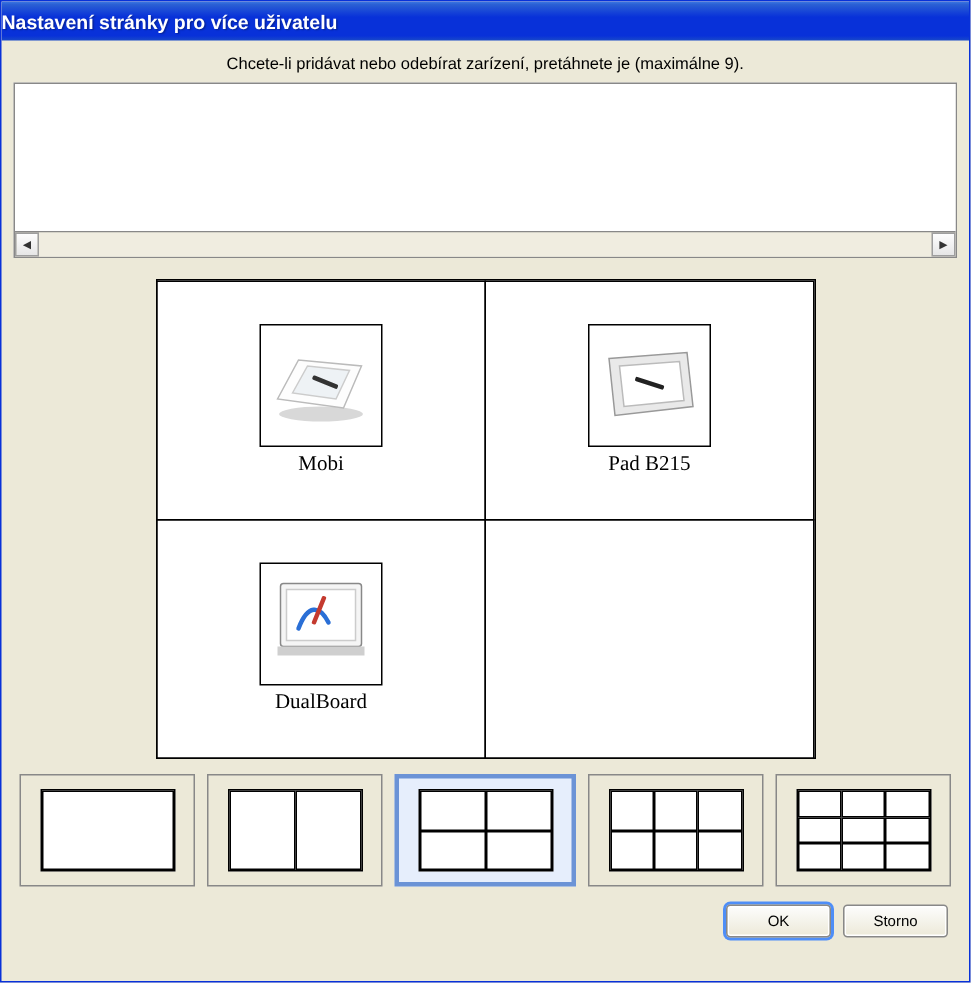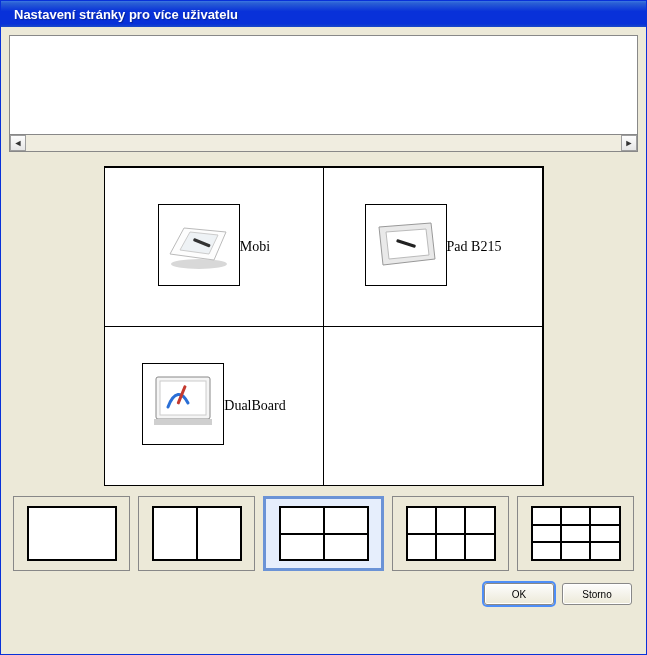--- a/index.html
+++ b/index.html
@@ -12,21 +12,21 @@
     height: 655px;
     overflow: hidden;
     border: 1px solid #0831d9;
   }
   .titlebar {
     background: linear-gradient(to bottom, #3b77e3 0%, #2a5fd4 8%, #0831d9 40%, #0831d9 88%, #1849c8 100%);
     color: #fff;
     height: 26px;
     display: flex;
     align-items: center;
-    padding: 0 13px;
+    padding: 0 0;
     font-weight: bold;
     font-size: 13px;
     text-shadow: 1px 1px 1px rgba(0,0,0,0.3);
   }
   .client {
     padding: 8px;
   }
   .instruction {
     text-align: center;
     color: #000;
@@ -81,21 +81,21 @@
   .main-grid .cell {
     border: 1px solid #000;
     display: flex;
     flex-direction: column;
     align-items: center;
     justify-content: center;
     margin: -0.5px;
   }
   .device {
     display: flex;
-    flex-direction: row;
+    flex-direction: column;
     align-items: center;
   }
   .device-iconbox {
     width: 82px;
     height: 82px;
     border: 1px solid #000;
     background: #fff;
     display: flex;
     align-items: center;
     justify-content: center;
@@ -160,20 +160,21 @@
 </style>
 </head>
 <body>
 
 <div class="titlebar">
   <span>Nastavení stránky pro více uživatelu</span>
 </div>
 
 <div class="client">
 
+  <div class="instruction">Chcete-li pridávat nebo odebírat zarízení, pretáhnete je (maximálne 9).</div>
 
   <div class="top-strip-container">
     <div class="top-strip"></div>
     <div class="scroll-row">
       <div class="scroll-btn">◄</div>
       <div class="scroll-track"></div>
       <div class="scroll-btn">►</div>
     </div>
   </div>
 

